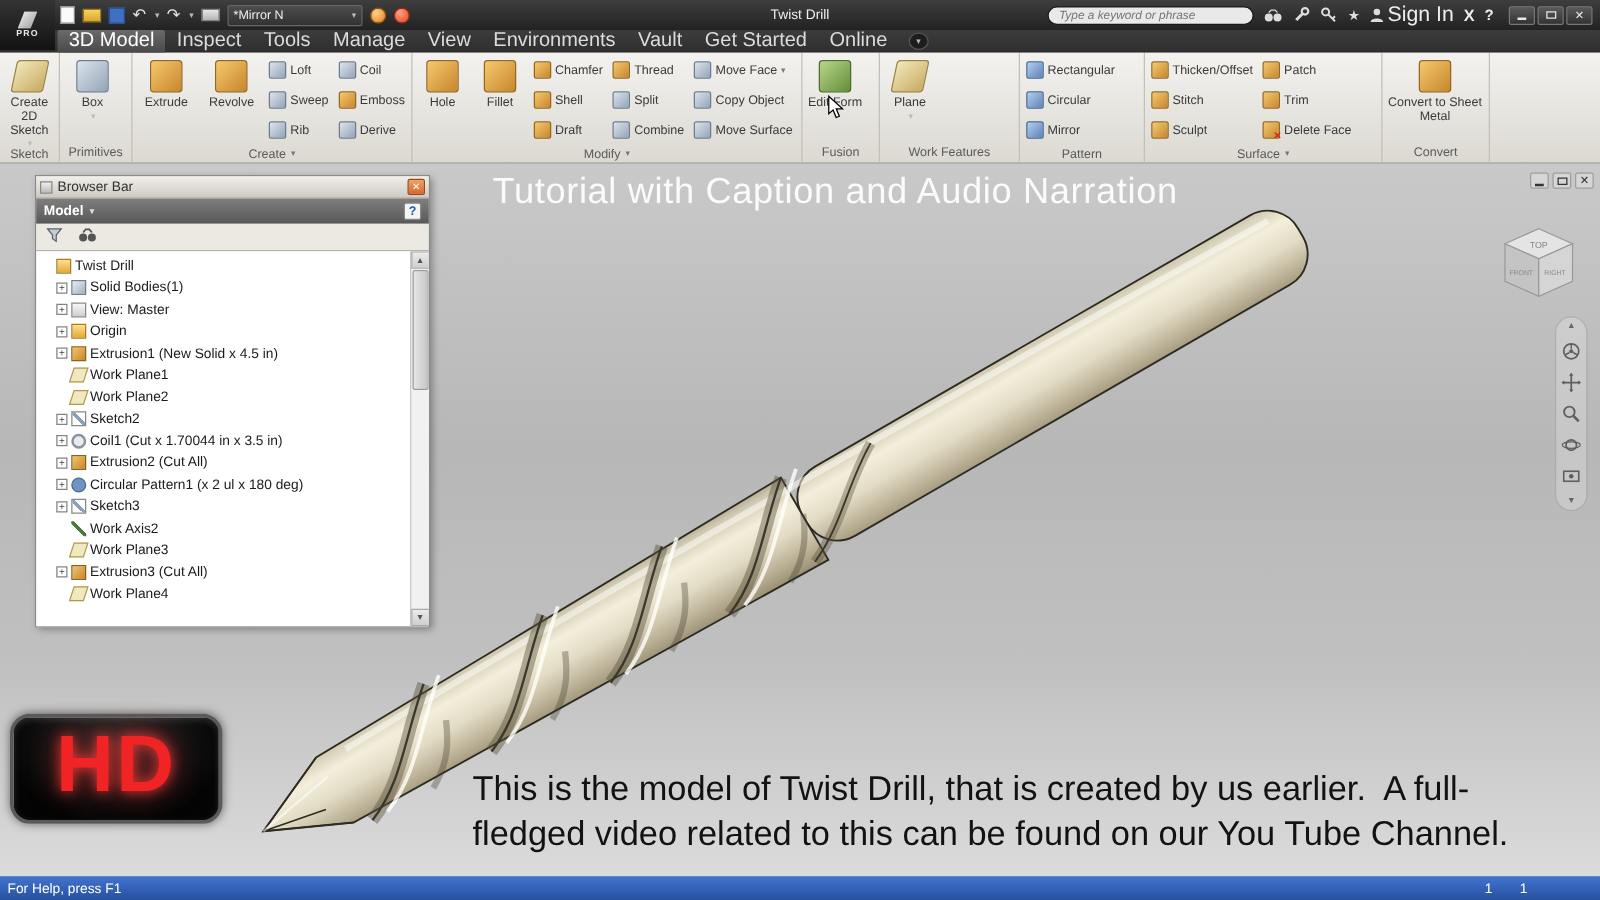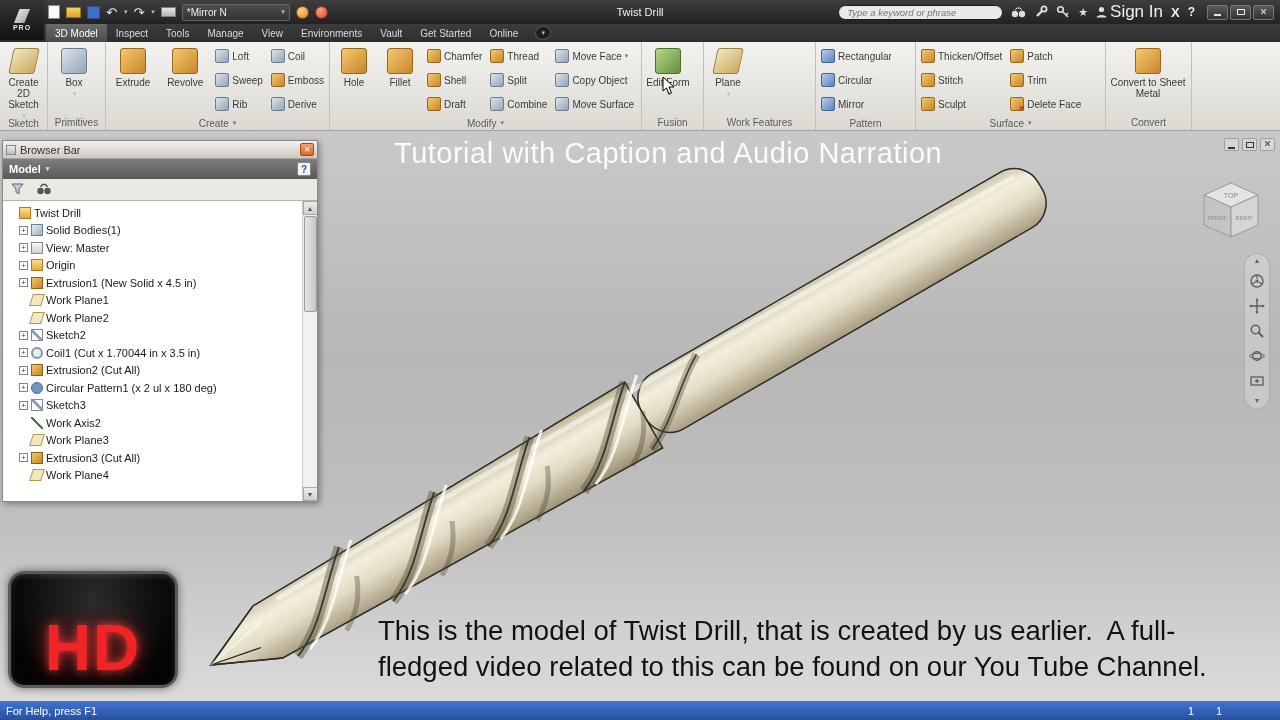--- a/index.html
+++ b/index.html
@@ -34,21 +34,21 @@
   .xlogo { font-weight:bold; font-size:13px; color:#eee; }
   .helpq { font-weight:bold; font-size:12px; color:#eee; }
   .wbtns { display:flex; gap:2px; margin-left:4px; }
   .wbtn { width:21px; height:15px; background:linear-gradient(#5a5a5a,#333); border:1px solid #777; border-radius:2px; display:flex; align-items:center; justify-content:center; }
   .wbtn .min-g { width:7px; height:2px; background:#e8e8e8; margin-top:6px; }
   .wbtn .max-g { width:8px; height:6px; border:1px solid #e8e8e8; }
   .wbtn .cls-g { color:#e8e8e8; font-size:9px; line-height:9px; }
 
   
   #tabrow { height:18px; background:linear-gradient(#3c3c3c,#2e2e2e); display:flex; align-items:stretch; padding-left:46px; position:relative; z-index:10; }
-  .tab { color:#dcdcdc; font-size:10px; padding:0 9px; display:flex; align-items:center; cursor:default; }
+  .tab { color:#dcdcdc; font-size:16px; padding:0 9px; display:flex; align-items:center; cursor:default; }
   .tab.active { background:linear-gradient(#6a6a6a,#4a4a4a); color:#fff; border-radius:2px 2px 0 0; }
   .tab-extra { width:16px; height:14px; margin:2px 0 0 8px; border-radius:50%; background:#1d1d1d; border:1px solid #555; color:#bbb; font-size:7px; display:flex; align-items:center; justify-content:center; }
 
   
   #ribbon { height:89px; background:linear-gradient(#f3f2ef,#dcd9d2); border-bottom:1px solid #a8a49c; display:flex; align-items:stretch; }
   .panel { display:flex; flex-direction:column; border-right:1px solid #c4c0b8; }
   .pbody { height:74px; display:flex; align-items:flex-start; padding:2px 2px 0 2px; gap:2px; }
   .plabel { height:15px; font-size:10px; color:#5a5a5a; display:flex; align-items:center; justify-content:center; gap:3px; }
   .plabel .dd { color:#777; }
   .panel-sketch{width:48px}.panel-prim{width:58px}.panel-create{width:224px}.panel-modify{width:312px}
@@ -67,21 +67,21 @@
   .scol { display:flex; flex-direction:column; }
   .sbtn { display:flex; align-items:center; gap:3px; height:24px; padding:0 3px; font-size:10px; color:#3a3a3a; white-space:nowrap; }
   .sarr { font-size:7px; color:#777; }
 
   
   #viewport { flex:1; position:relative; overflow:hidden;
     background:linear-gradient(180deg,#c9c9c9 0%,#b7b7b7 40%,#c0c0c0 70%,#dbdbdb 100%); }
   #drill { position:absolute; inset:0; width:100%; height:100%; }
 
   
-  #browser { position:absolute; left:2px; top:9px; width:316px; height:362px; background:#d6d3cc; border:1px solid #8a8a8a; box-shadow:2px 2px 6px rgba(0,0,0,.35); display:flex; flex-direction:column; z-index:5; }
+  #browser { position:absolute; left:28px; top:9px; width:316px; height:362px; background:#d6d3cc; border:1px solid #8a8a8a; box-shadow:2px 2px 6px rgba(0,0,0,.35); display:flex; flex-direction:column; z-index:5; }
   .b-title { height:18px; background:linear-gradient(#f2f0ea,#cdcac2); display:flex; align-items:center; gap:4px; padding:0 3px; font-size:11px; color:#333; border-bottom:1px solid #a8a49c; }
   .b-title-ic { width:10px; height:10px; background:linear-gradient(#eee,#bbb); border:1px solid #888; }
   .b-close { margin-left:auto; width:14px; height:13px; background:linear-gradient(#f0a26a,#d86a2a); border:1px solid #9a4a18; border-radius:2px; color:#fff; font-size:8px; display:flex; align-items:center; justify-content:center; }
   .b-mode { height:20px; background:linear-gradient(#7e7e7e,#585858); display:flex; align-items:center; padding:0 6px; }
   .b-mode-label { color:#fff; font-size:11px; font-weight:bold; display:flex; gap:4px; align-items:center; }
   .b-mode-label .dd { color:#ddd; }
   .b-help { margin-left:auto; width:14px; height:14px; background:#f5f5f5; border:1px solid #888; border-radius:2px; color:#2255bb; font-weight:bold; font-size:10px; display:flex; align-items:center; justify-content:center; }
   .b-tools { height:22px; background:#ece9e3; border-bottom:1px solid #b8b4ac; display:flex; align-items:center; gap:12px; padding:0 8px; }
   .b-body { flex:1; display:flex; background:#fff; overflow:hidden; }
   .b-tree { flex:1; padding:3px 0 0 4px; overflow:hidden; }
@@ -112,23 +112,23 @@
   
   #docbtns { position:absolute; right:5px; top:7px; display:flex; gap:3px; z-index:6; }
   .dbtn { width:15px; height:13px; display:flex; align-items:center; justify-content:center; background:rgba(255,255,255,.25); border:1px solid rgba(60,60,60,.35); border-radius:2px; }
   .dbtn .min-g { width:7px; height:2px; background:#333; margin-top:6px; }
   .dbtn .max-g { width:8px; height:6px; border:1px solid #333; }
   .dbtn .cls-g { color:#333; font-size:9px; line-height:9px; }
 
   
   #tutorial { position:absolute; left:374px; top:6px; font-size:29px; color:rgba(255,255,255,.92); letter-spacing:.5px; z-index:6;margin-left:20px; }
   #caption { position:absolute; left:378px; top:482px; font-size:27.5px; color:#121212; line-height:36px; white-space:pre; z-index:6; }
-  #hdlogo { position:absolute; left:8px; top:440px; width:170px; height:117px; border-radius:16px;
+  #hdlogo { position:absolute; left:8px; top:440px; width:170px; height:88px; border-radius:16px;
     background:radial-gradient(ellipse at 50% 25%,#2c2c2c,#040404 75%); border:3px solid #5a5a5a; box-shadow:0 0 8px rgba(0,0,0,.5), inset 0 2px 6px rgba(255,255,255,.15);
-    display:flex; align-items:flex-end; justify-content:center; z-index:6; }
+    display:flex; align-items:flex-start; justify-content:center; z-index:6; }
   #hdlogo span { color:#f02424; font-size:64px; font-weight:bold; letter-spacing:2px;
     text-shadow:0 0 10px rgba(255,60,60,.9), 0 0 24px rgba(255,30,30,.55); }
 
   
   #statusbar { height:19px; background:linear-gradient(#4374cf,#26509f); display:flex; align-items:center; color:#fff; font-size:11px; padding:0 6px; position:relative; }
   #sb-f1 { position:absolute; right:86px; } #sb-f2 { position:absolute; right:58px; }
 
   
   #cursor { position:absolute; left:662px; top:76px; z-index:50; pointer-events:none; }
 </style>

